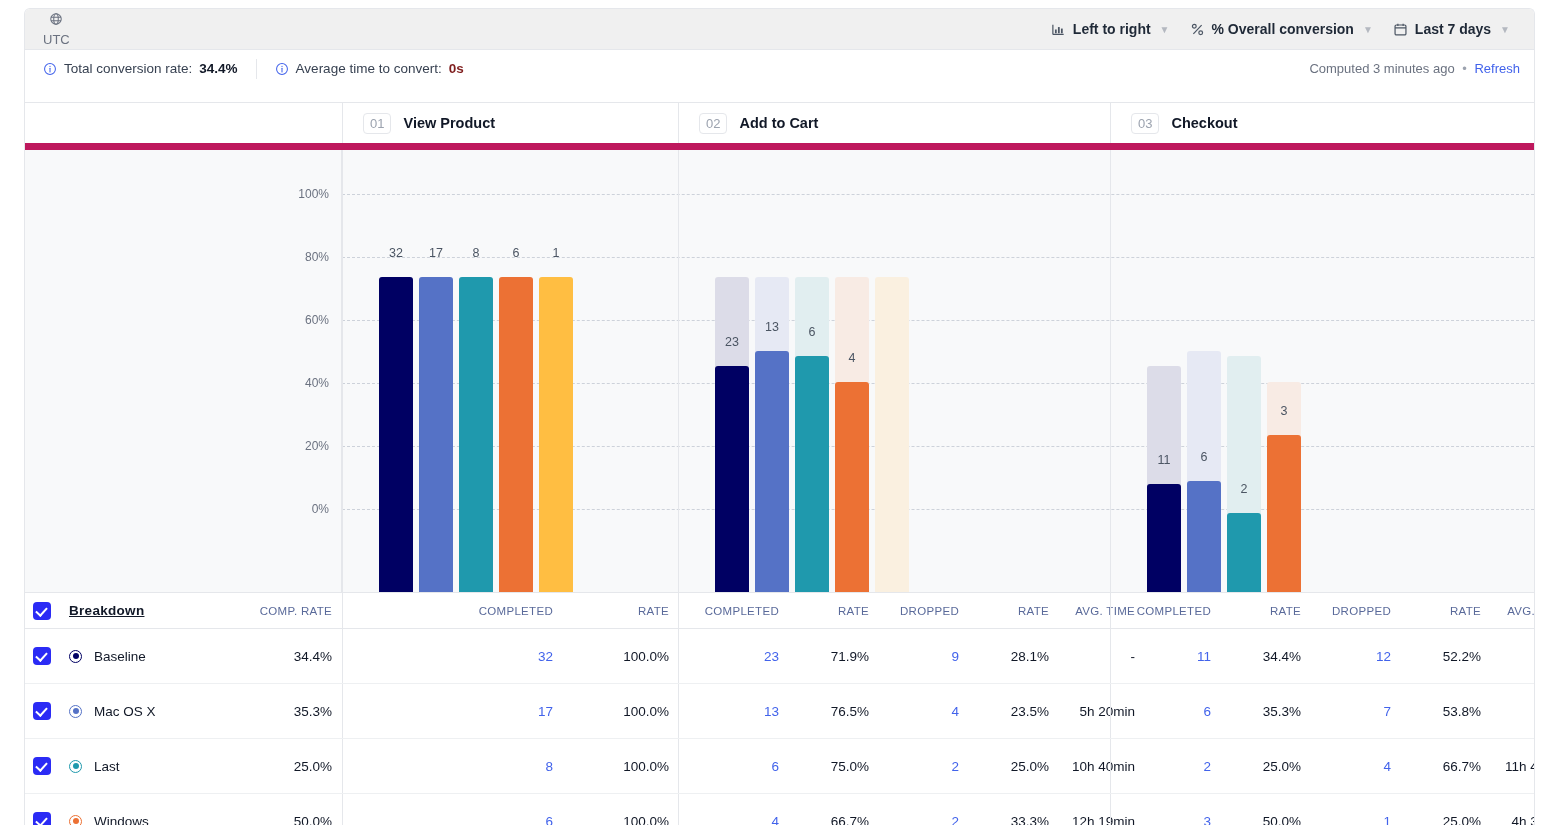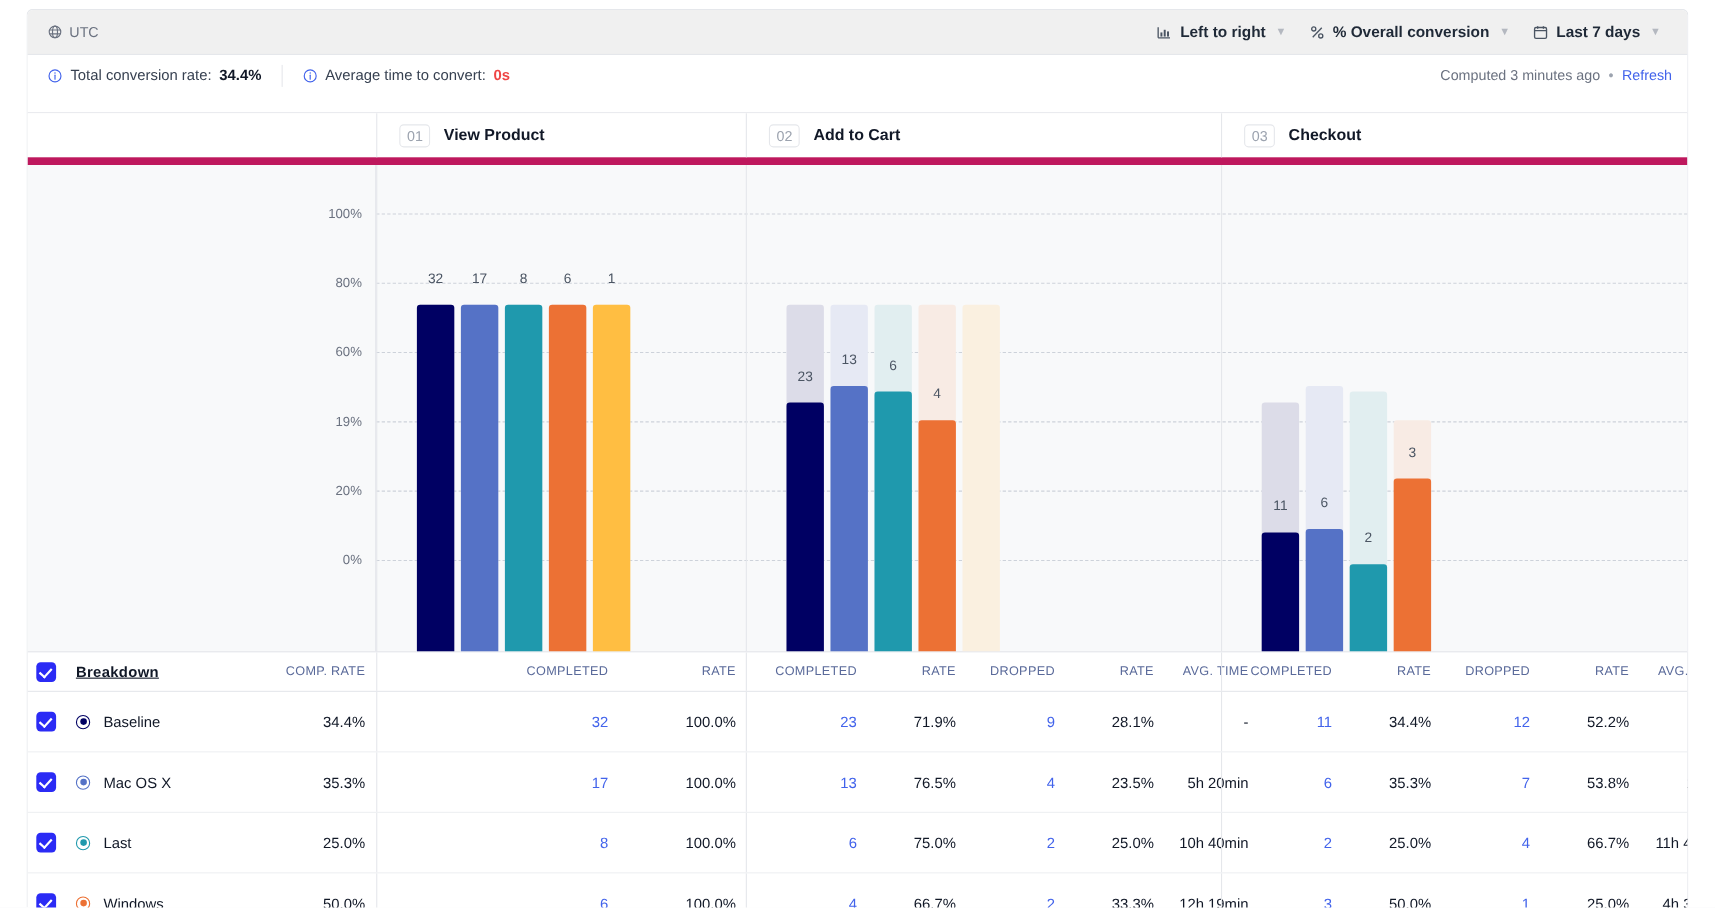--- a/index.html
+++ b/index.html
@@ -31,42 +31,42 @@
   .toolbar {
     height: 41px;
     background: #f0f0f0;
     border-bottom: 1px solid #e5e7eb;
     display: flex;
     align-items: center;
     padding: 0 14px 0 18px;
   }
   .tz {
     display: flex; align-items: center; gap: 6px;
-    color: #6b7280; font-size: 13px;
+    color: #6b7280; font-size: 13px; flex-direction: column;
   }
   .toolbar-right { margin-left: auto; display: flex; align-items: center; }
   .tb-ctl {
     display: flex; align-items: center; gap: 7px;
     padding: 4px 10px; cursor: pointer;
     color: #1f2937; font-size: 14px; font-weight: bold;
   }
   .tb-ctl .chev { color: #b4b8c0; font-size: 10px; font-weight: normal; margin-left: 2px; }
   .tb-ctl .ic { color: #4b5563; display: flex; align-items: center; }
 
   
   .statsbar {
     height: 53px;
     border-bottom: 1px solid #e5e7eb;
     display: flex; align-items: center;
     padding: 0 14px 15px 18px;
     background: #ffffff;
   }
   .stat { display: flex; align-items: center; gap: 7px; font-size: 13.5px; color: #374151; }
   .stat .val { font-weight: bold; color: #111827; }
-  .stat .val.blue { color: #ef4444; }
+  .stat .val.blue { color: #7f1d1d; }
   .divider-v { width: 1px; height: 20px; background: #e5e7eb; margin: 0 18px; }
   .stats-right { margin-left: auto; font-size: 13px; color: #6b7280; }
   .stats-right .refresh { color: #4263eb; cursor: pointer; }
   .dot-sep { margin: 0 4px; color: #9ca3af; }
 
   .info-ic { width: 14px; height: 14px; display: block; }
 
   
   .steps {
     display: flex;
@@ -301,21 +301,21 @@
     <div class="step-head s3">
       <span class="step-num">03</span>
       <span class="step-name">Checkout</span>
     </div>
   </div>
 
   <div class="chart">
     <div class="yaxis" id="yaxis">
         <div class="ytick" style="top: 359px;">0%</div>
         <div class="ytick" style="top: 296px;">20%</div>
-        <div class="ytick" style="top: 233px;">19%</div>
+        <div class="ytick" style="top: 233px;">40%</div>
         <div class="ytick" style="top: 170px;">60%</div>
         <div class="ytick" style="top: 107px;">80%</div>
         <div class="ytick" style="top: 44px;">100%</div>
       </div>
     <div class="gridlines" id="gridlines">
         <div class="gridline" style="top: 359px;"></div>
         <div class="gridline" style="top: 296px;"></div>
         <div class="gridline" style="top: 233px;"></div>
         <div class="gridline" style="top: 170px;"></div>
         <div class="gridline" style="top: 107px;"></div>

